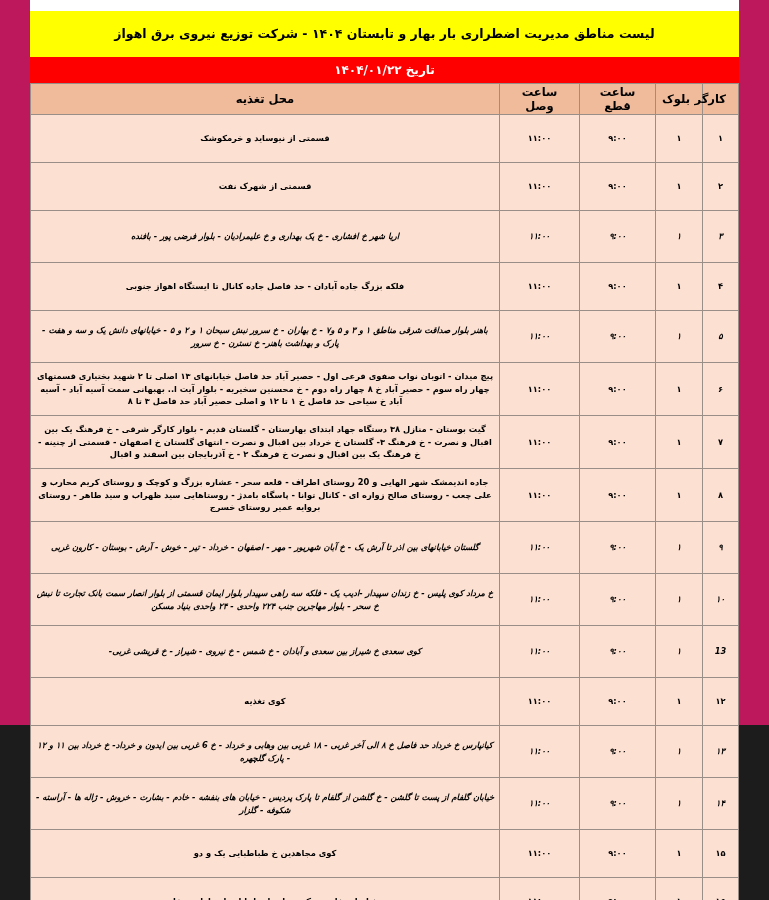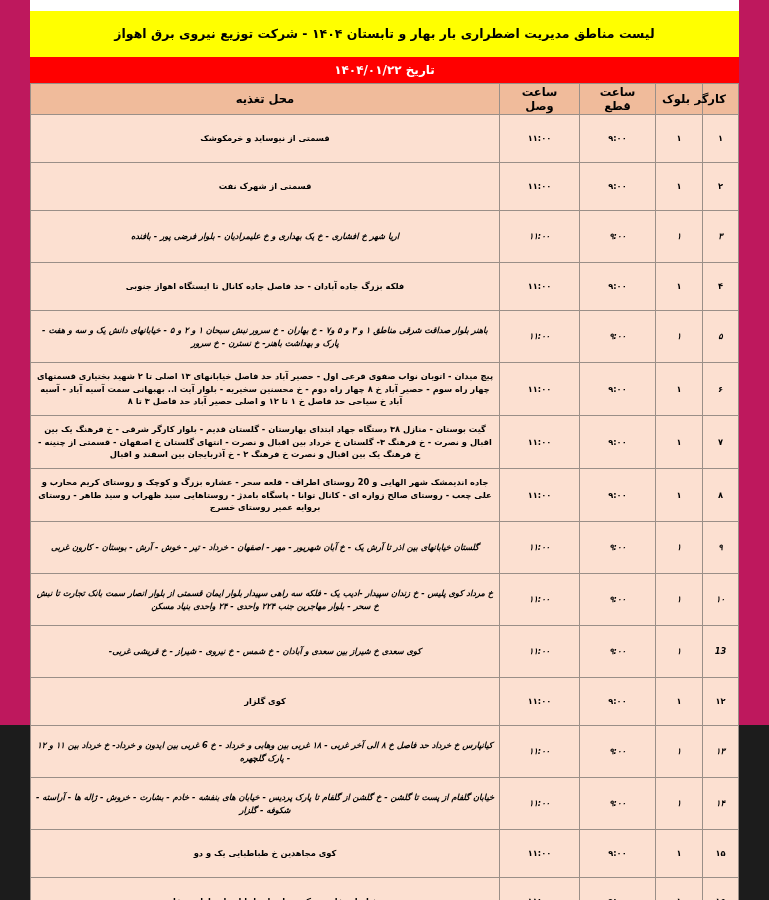--- a/index.html
+++ b/index.html
@@ -212,21 +212,21 @@
             <td class="c-block">۱</td>
             <td class="c-off">۹:۰۰</td>
             <td class="c-on">۱۱:۰۰</td>
             <td class="c-place">کوی سعدی خ شیراز بین سعدی و آبادان - خ شمس - خ نیروی - شیراز - خ قریشی غربی-</td>
           </tr>
           <tr class="r-short">
             <td class="c-row">۱۲</td>
             <td class="c-block">۱</td>
             <td class="c-off">۹:۰۰</td>
             <td class="c-on">۱۱:۰۰</td>
-            <td class="c-place">کوی گلزار</td>
+            <td class="c-place">کوی تغذیه</td>
           </tr>
           <tr class="r-tall">
             <td class="c-row">۱۳</td>
             <td class="c-block">۱</td>
             <td class="c-off">۹:۰۰</td>
             <td class="c-on">۱۱:۰۰</td>
             <td class="c-place">کیانپارس خ خرداد حد فاصل خ ۸ الی آخر غربی - ۱۸ غربی بین وهابی و خرداد - خ 6 غربی بین ایدون و خرداد- خ خرداد بین ۱۱ و ۱۲ - پارک گلچهره</td>
           </tr>
           <tr class="r-tall">
             <td class="c-row">۱۴</td>

